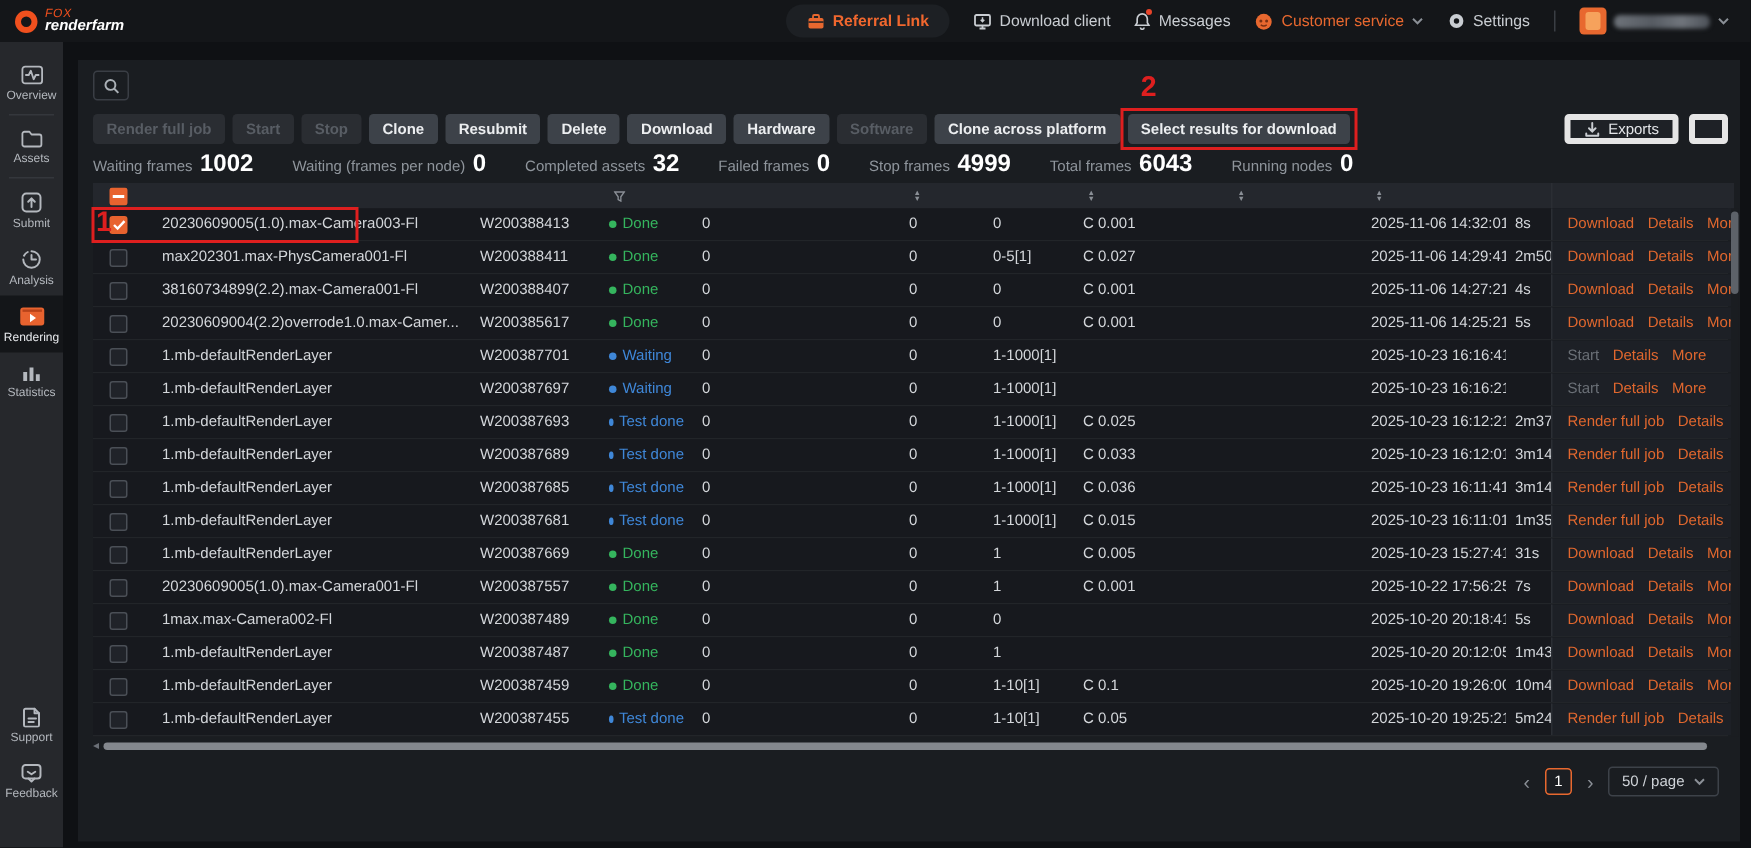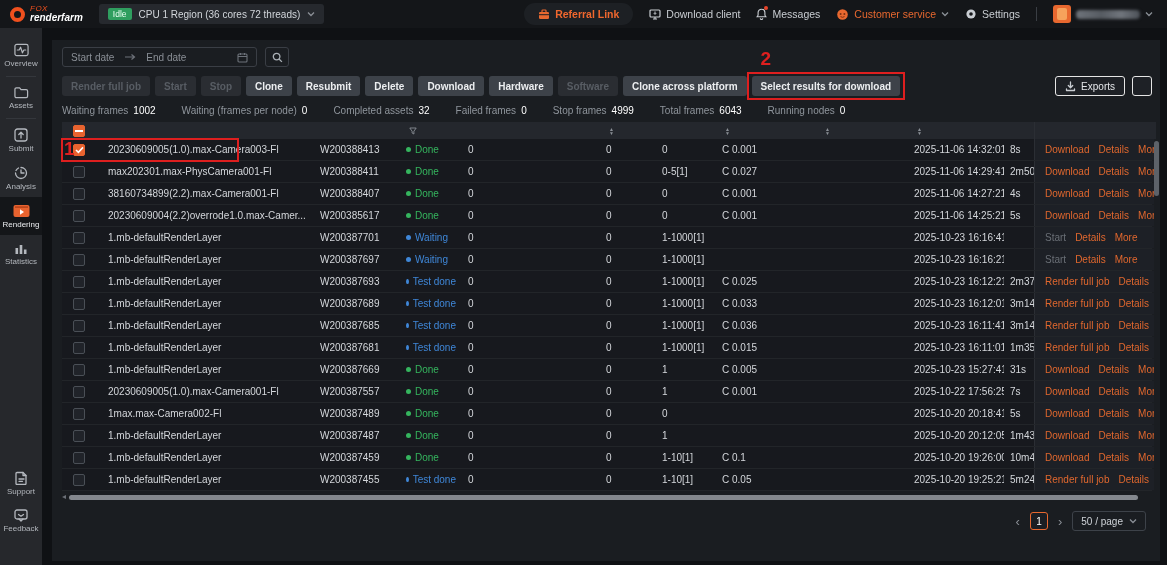--- a/index.html
+++ b/index.html
@@ -52,29 +52,29 @@
   .search-box { display:flex; align-items:center; gap:5px; border:1px solid #3a3e45; border-radius:3px;
     height:20px; padding:0 8px; width:185px; color:#777c83; background:#1a1d21; }
   .search-btn { width:24px; height:20px; border:1px solid #3a3e45; border-radius:3px; display:flex;
     align-items:center; justify-content:center; cursor:pointer; background:#1a1d21; }
   
   .toolbar { display:flex; align-items:center; gap:5px; margin-bottom:6px; flex-wrap:nowrap; }
   .btn { height:20px; padding:0 9px; border-radius:3px; background:#3d4249; color:#eceef0;
     font-size:10px; font-weight:bold; border:none; cursor:pointer; white-space:nowrap;
     font-family:"Liberation Sans", sans-serif; position:relative; }
   .btn.disabled { background:#2a2d32; color:#585d64; cursor:default; }
-  .btn.outline { background:#1e2126; border:1px solid #e5e5e5; font-weight:normal; color:#e4e6e9;
+  .btn.outline { background:#1e2126; border:4px solid #e5e5e5; font-weight:normal; color:#e4e6e9;
     display:inline-flex; align-items:center; gap:5px;justify-content:space-between; }
   .toolbar .spacer { flex:1; }
   .toolbar2 { display:flex; margin-bottom:10px; }
   
   .stats-row { display:flex; gap:26px; align-items:center; height:16px; margin-bottom:4px; }
   .stat { display:flex; gap:5px; align-items:baseline; }
   .stat .slabel { color:#8f959c; font-size:10px; }
-  .stat .svalue { color:#ffffff; font-weight:normal; font-size:10px; }
+  .stat .svalue { color:#ffffff; font-weight:bold; font-size:16px; }
   
   .table-wrap { position:relative; background:#141619; }
   .thead { display:flex; align-items:center; height:17px; background:#24272d; }
   .thead .th { font-size:9.5px; font-weight:bold; color:#c2c6cc; padding-left:12px; white-space:nowrap;
     overflow:hidden; display:flex; align-items:center; gap:3px; flex:none; }
   .tbody .tr { display:flex; align-items:center; height:22px; border-bottom:1px solid #222529;
     background:#17191e; position:relative; }
   .td { flex:none; padding-left:12px; white-space:nowrap; overflow:hidden; font-size:10px; color:#d4d7db; }
   .td.center, .th.center { padding-left:0; display:flex; justify-content:center; }
   .checkbox { width:12px; height:12px; border:1px solid #4a4f56; border-radius:2px; background:#202329; cursor:pointer;
@@ -118,29 +118,20 @@
 <body>
 
 <div class="header">
   <div class="logo">
     <span class="logo-ring"></span>
     <span class="logo-text">
       <div class="logo-fox">FOX</div>
       <div class="logo-rf">renderfarm</div>
     </span>
   </div>
-  <div class="region-pill">
-    <span class="idle-badge">Idle</span>
-    <span class="region-label">CPU 1 Region (36 cores 72 threads)</span>
-    <span>
-        <svg width="8" height="8" viewBox="0 0 8 8">
-          <path d="M1 2.5 L4 5.5 L7 2.5" fill="none" stroke="#8a8f96" stroke-width="1.3"></path>
-        </svg>
-      </span>
-  </div>
   <div class="hdr-right">
     <div class="hdr-item referral">
       <span>
           <svg width="12" height="11" viewBox="0 0 12 11">
             <rect x="1" y="3" width="10" height="7" rx="1.2" fill="#e8682f"></rect>
             <path d="M4 3 V1.8 a.8.8 0 0 1 .8-.8 h2.4 a.8.8 0 0 1 .8.8 V3" fill="none" stroke="#e8682f" stroke-width="1.2"></path>
             <rect x="1" y="5.2" width="10" height="1" fill="#1d2024"></rect>
           </svg>
         </span>
       <span>Referral Link</span>
@@ -287,35 +278,20 @@
         </span>
                  <span class="side-lb">Feedback</span>
       </div>
     </div>
 </div>
 
 <div class="main">
   <div class="content">
 
     <div class="filter-row">
-      <div class="date-box">
-        <span class="dlabel">Start date</span>
-        <span>
-            <svg width="12" height="8" viewBox="0 0 12 8">
-              <path d="M1 4 h9 M7.5 1.5 L10.5 4 L7.5 6.5" stroke="#6d727a" stroke-width="1.2" fill="none"></path>
-            </svg>
-          </span>
-        <span class="dlabel">End date</span>
-        <span style="margin-left:auto">
-            <svg width="11" height="11" viewBox="0 0 11 11">
-              <rect x="1" y="2" width="9" height="8" rx="1" fill="none" stroke="#6d727a" stroke-width="1.1"></rect>
-              <path d="M1 4.5 h9 M3.5 1 v2 M7.5 1 v2" stroke="#6d727a" stroke-width="1.1"></path>
-            </svg>
-          </span>
-      </div>
       <div class="search-btn">
         <span>
             <svg width="11" height="11" viewBox="0 0 10 10">
               <circle cx="4.2" cy="4.2" r="3" fill="none" stroke="#aab0b6" stroke-width="1.2"></circle>
               <path d="M6.4 6.4 L9 9" stroke="#aab0b6" stroke-width="1.2"></path>
             </svg>
           </span>
       </div>
     </div>
 

